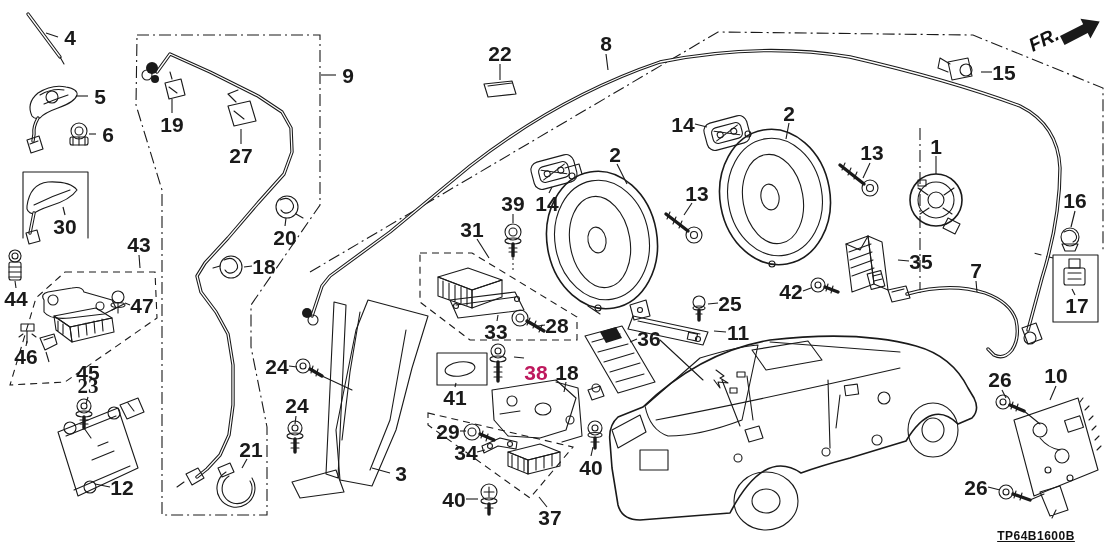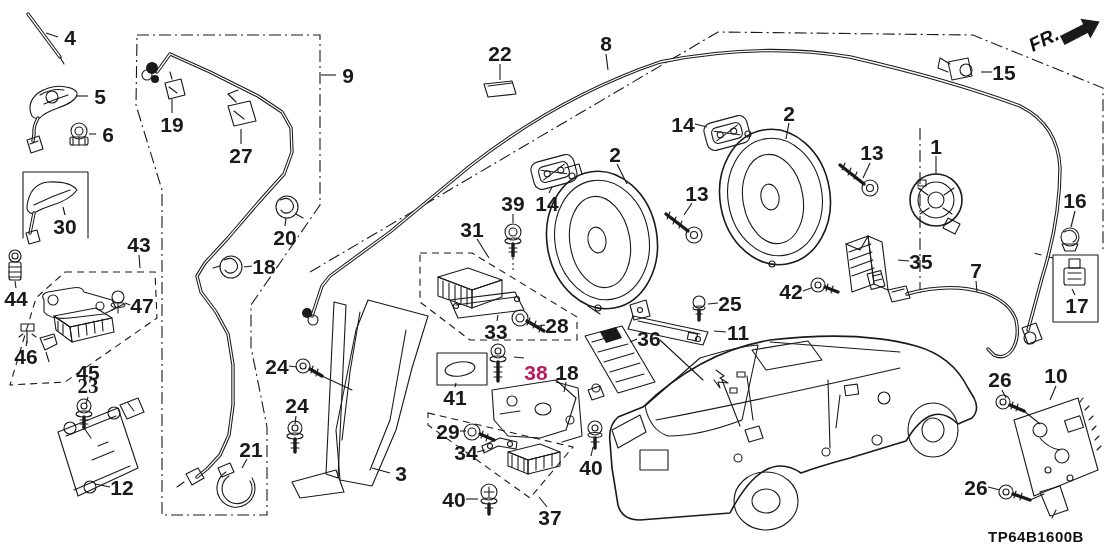--- a/index.html
+++ b/index.html
@@ -13,21 +13,21 @@
   svg .dashdot{fill:none;stroke:#1a1a1a;stroke-width:1.1;stroke-dasharray:12 4 2 4;}
   svg .dashed{fill:none;stroke:#1a1a1a;stroke-width:1.1;stroke-dasharray:7 5;}
   svg .dot{fill:none;stroke:#1a1a1a;stroke-width:1;stroke-dasharray:2 3;}
   svg .dark{fill:#1a1a1a;stroke:none;}
   #leaders line{stroke:#1a1a1a;stroke-width:1.1;}
   .part-label{position:absolute;transform:translate(-50%,-50%);font-size:21px;font-weight:bold;
               color:#111;line-height:1;white-space:nowrap;}
   #fr-label{position:absolute;left:1044px;top:40px;transform:translate(-50%,-50%) rotate(-26deg);
             font-size:19px;font-weight:bold;font-style:italic;color:#111;}
   #diagram-code{position:absolute;left:1036px;top:536px;transform:translate(-50%,-50%);
-                font-size:15px;font-weight:bold;color:#111;letter-spacing:.5px;}
+                font-size:12px;font-weight:bold;color:#111;letter-spacing:.5px;text-decoration:underline;}
 </style>
 </head>
 <body>
 
 <div id="stage" style="background: rgb(255, 255, 255);">
 
 <svg width="1108" height="554" viewBox="0 0 1108 554">
 
   <g>
     <path class="dashdot" d="M137,35 H320 V205 L251,305 V347 L267,427 V515 H162 V190 L136,105 Z"></path>

